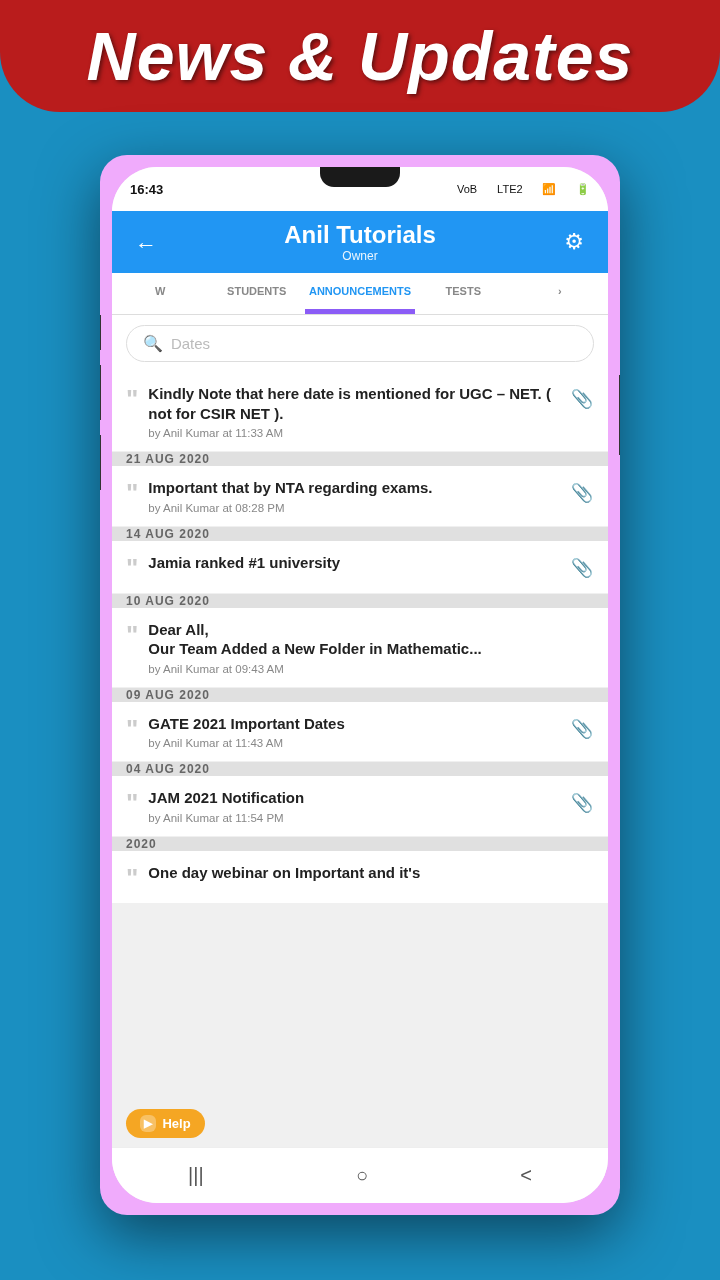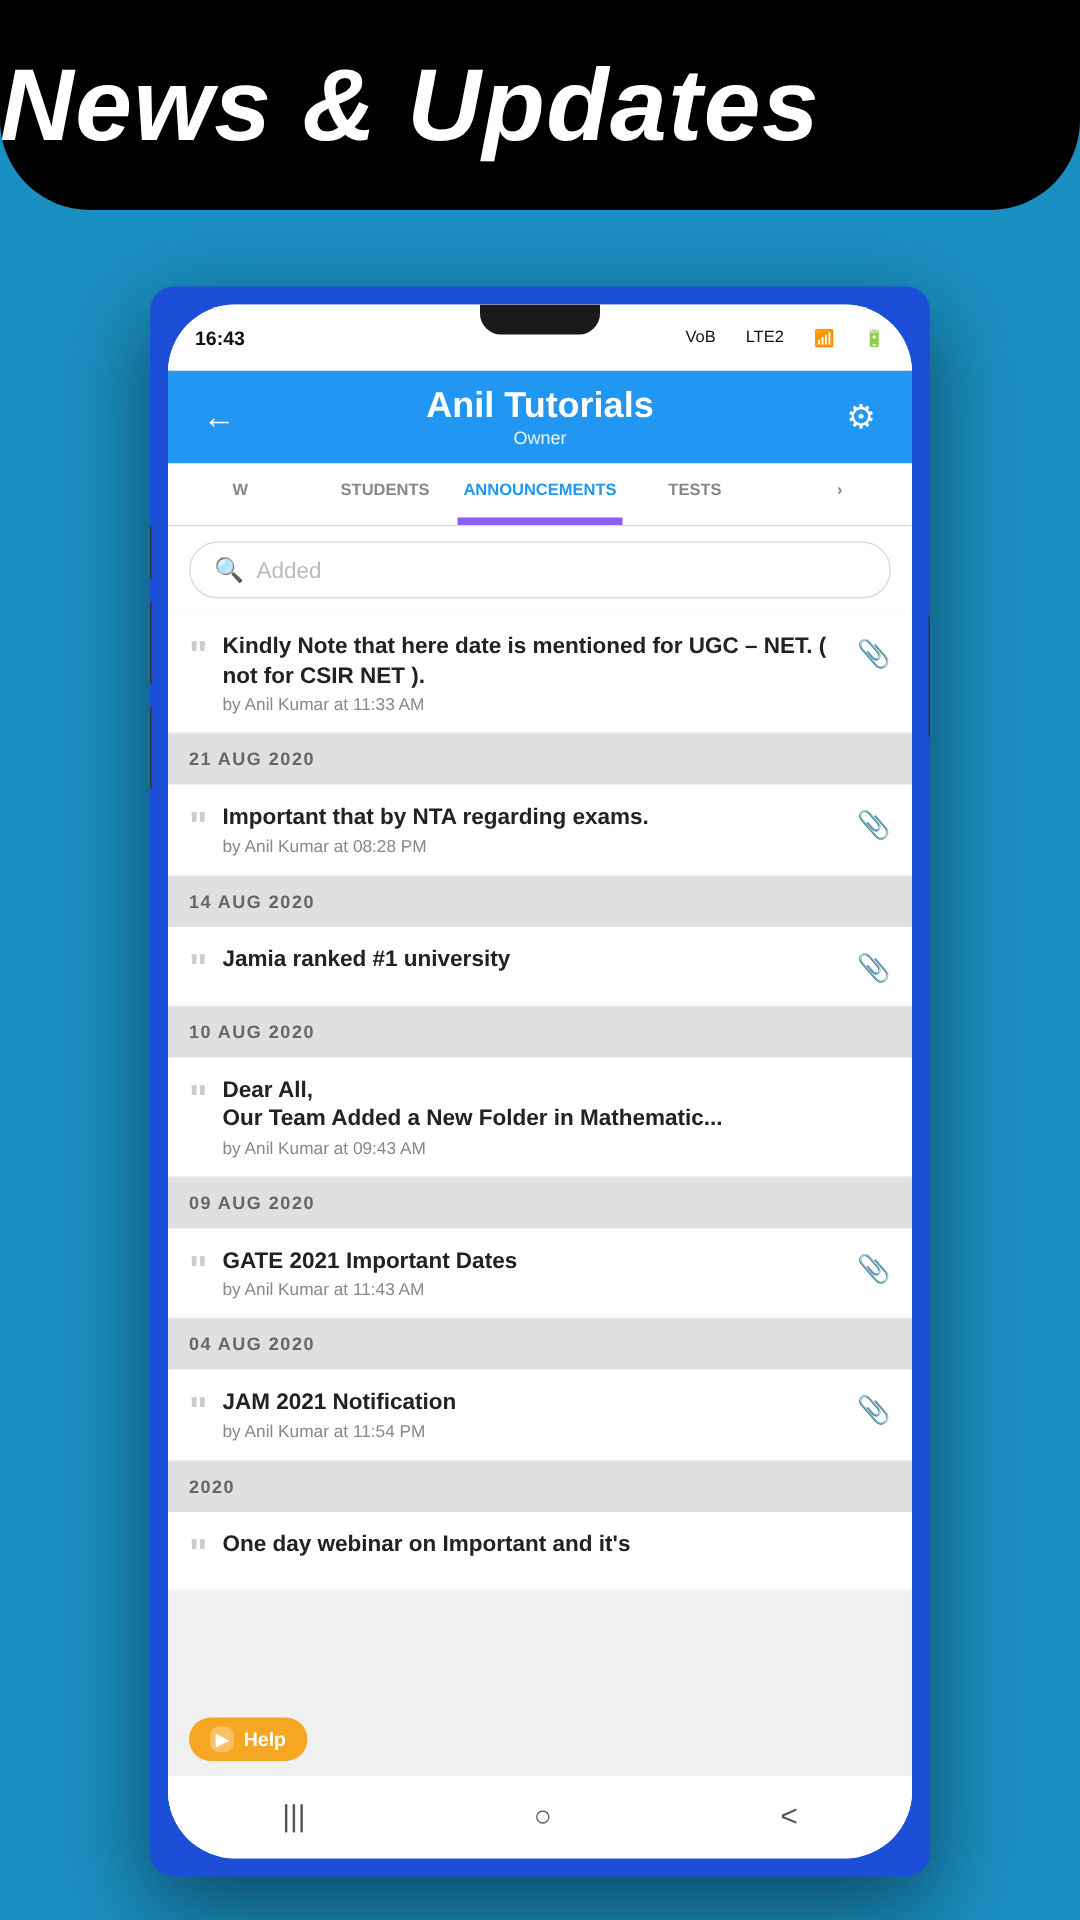--- a/index.html
+++ b/index.html
@@ -18,48 +18,48 @@
       top: 0; left: 0;
       width: 100%; height: 100%;
       background: #1a8fc1;
     }
 
     
     .header-banner {
       position: absolute;
       top: 0; left: 0;
       width: 100%;
-      height: 140px;
-      background: #000000;
+      height: 112px;
+      background: #b91c1c;
       border-radius: 0 0 60px 60px;
       display: flex;
       align-items: center;
+      justify-content: center;
     }
     .header-title {
       font-size: 68px;
       font-weight: 900;
       font-style: italic;
       color: white;
       text-shadow: 2px 2px 4px rgba(0,0,0,0.5);
       letter-spacing: 1px;
     }
 
     
     .phone {
       position: absolute;
       top: 155px;
       left: 50%;
       transform: translateX(-50%);
       width: 520px;
       height: 1060px;
-      background: #1d4ed8;
-      border-radius: 16px;
+      background: #f0abfc;
+      border-radius: 27px;
       box-shadow: 0 20px 60px rgba(0,0,0,0.5);
       overflow: hidden;
-      margin-top: 36px;
     }
 
     
     .phone-screen {
       position: absolute;
       top: 12px;
       left: 12px;
       right: 12px;
       bottom: 12px;
       background: #f0f0f0;
@@ -179,21 +179,21 @@
 
     
     .content-list {
       background: #f0f0f0;
       overflow-y: auto;
       height: calc(100% - 210px);
     }
 
     .date-separator {
       background: #e0e0e0;
-      padding: 10px 14px;
+      padding: 0 14px;
       font-size: 12px;
       font-weight: 600;
       color: #666;
       letter-spacing: 1px;
     }
 
     .announcement-item {
       background: white;
       margin-bottom: 0;
       padding: 12px 14px;
@@ -353,21 +353,21 @@
       <div class="tab-item">W</div>
       <div class="tab-item">STUDENTS</div>
       <div class="tab-item active">ANNOUNCEMENTS</div>
       <div class="tab-item">TESTS</div>
       <div class="tab-item">›</div>
     </div>
 
     <div class="search-container">
       <div class="search-box">
         <span class="search-icon">🔍</span>
-        <span class="search-placeholder">Added</span>
+        <span class="search-placeholder">Dates</span>
       </div>
     </div>
 
     <div class="content-list">
 
       <div class="announcement-item">
         <div class="quote-icon">"</div>
         <div class="announcement-content">
           <div class="announcement-text">Kindly Note that here date is mentioned for UGC – NET. ( not for CSIR NET ).</div>
           <div class="announcement-meta">by Anil Kumar at 11:33 AM</div>

